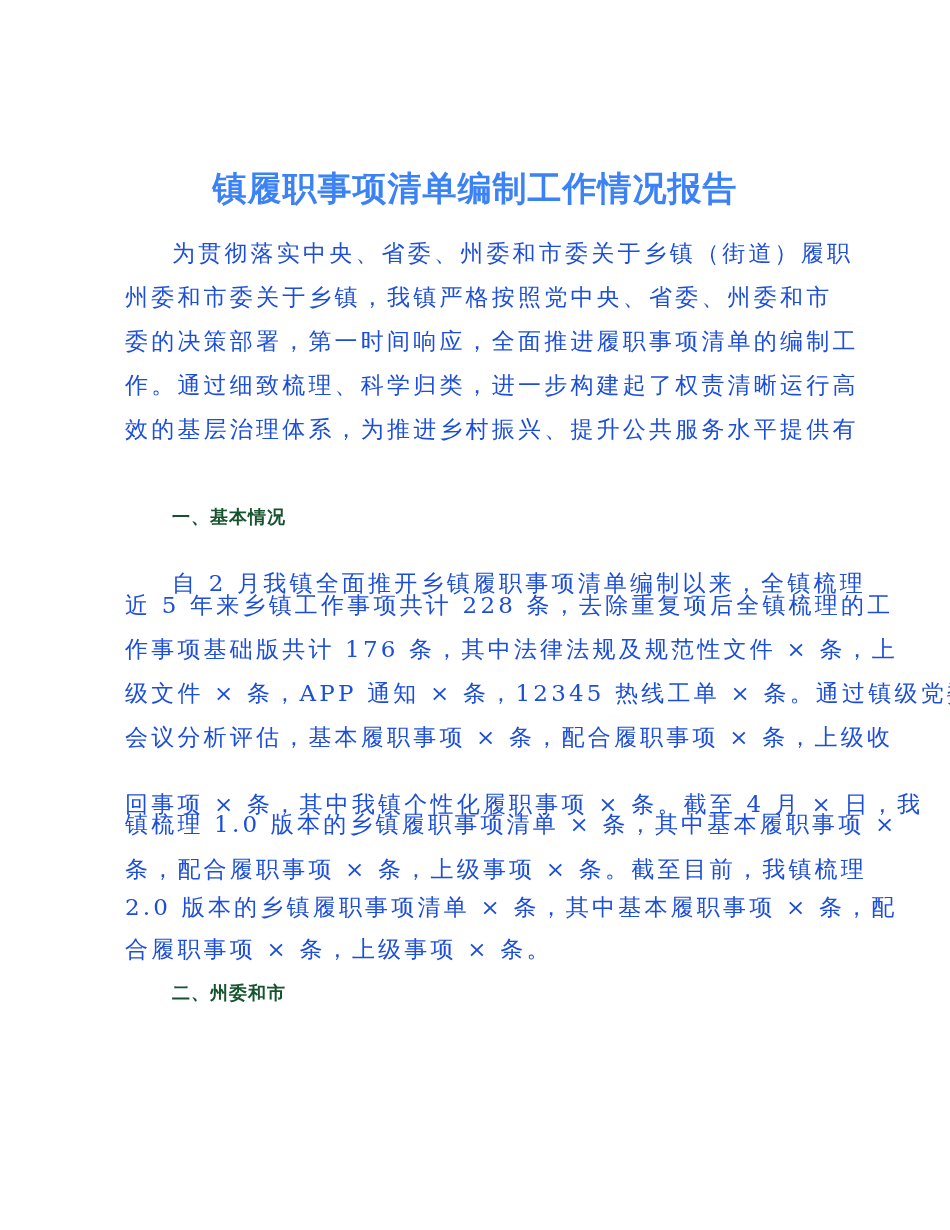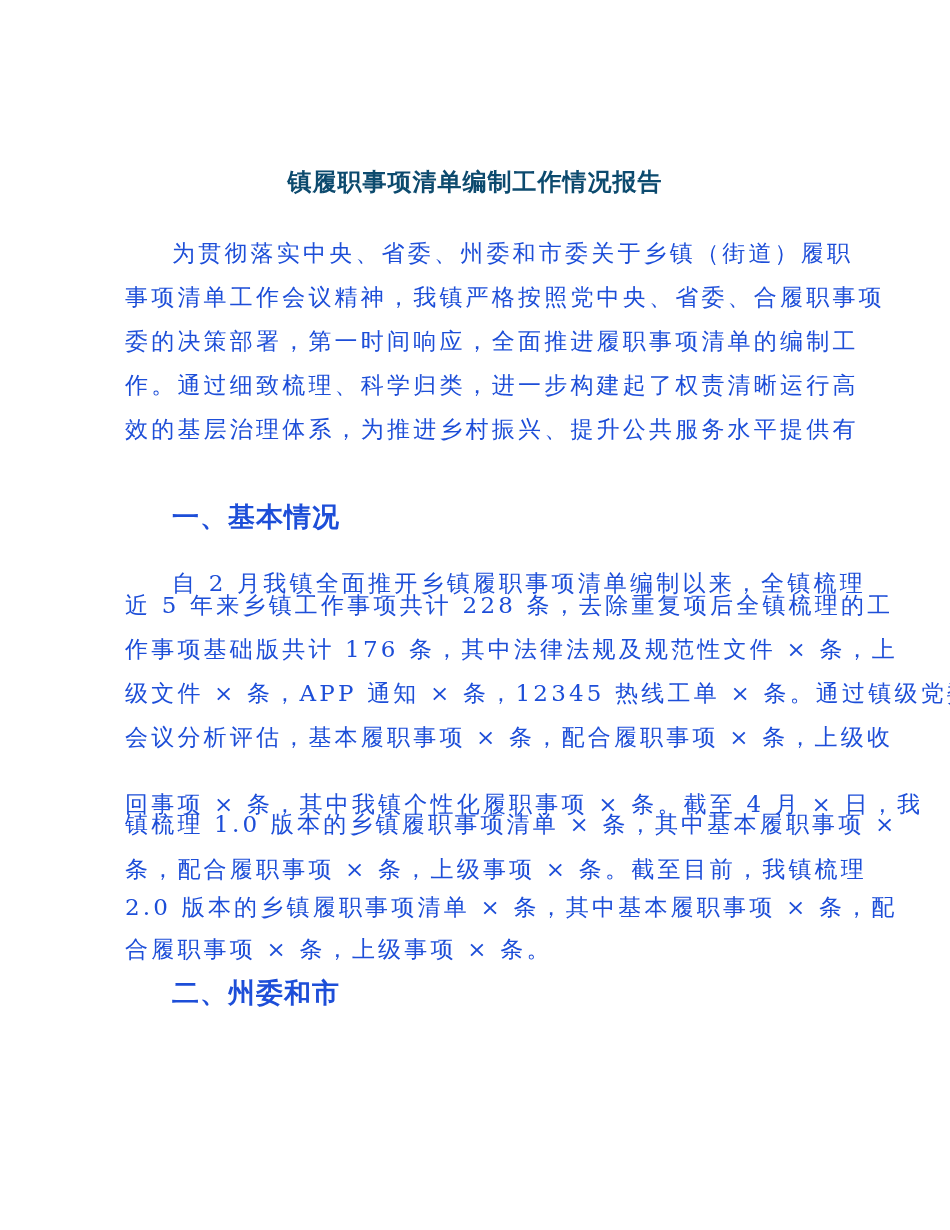--- a/index.html
+++ b/index.html
@@ -1,42 +1,42 @@
 <!DOCTYPE html>
 <html><head>
 <meta charset="utf-8">
 <style>
   html, body { margin: 0; padding: 0; background: #ffffff; }
   body { width: 950px; height: 1230px; position: relative; overflow: hidden; }
   .page { position: absolute; left: 0; top: 0; width: 950px; height: 1230px; background: #fff; }
   .title {
     position: absolute; left: 0; top: 166px; width: 950px; text-align: center;
     font-family: "DejaVu Serif", "Liberation Serif", serif;
-    font-weight: bold; font-size: 24px; color: #0c4a6e; letter-spacing: 1px;
+    font-weight: bold; font-size: 34px; color: #3b82f6; letter-spacing: 1px;
   }
   .line {
     position: absolute; left: 125px; width: 700px; white-space: nowrap;
     font-family: "DejaVu Serif", "Liberation Serif", serif;
     font-size: 23px; color: #1d4ed8; letter-spacing: 3.2px; line-height: 30px;
   }
   .indent { left: 172px; }
   .heading {
     position: absolute; left: 172px; white-space: nowrap;
     font-family: "DejaVu Sans", "Liberation Sans", sans-serif;
-    font-weight: bold; font-size: 27px; color: #1d4ed8; letter-spacing: 1px; line-height: 30px;
+    font-weight: bold; font-size: 18px; color: #14532d; letter-spacing: 1px; line-height: 30px;
   }
 </style>
 </head>
 <body>
 
 <div class="page">
   <div class="title">镇履职事项清单编制工作情况报告</div>
 
   <div class="line indent" style="top:238px">为贯彻落实中央、省委、州委和市委关于乡镇（街道）履职</div>
-  <div class="line" style="top:282px">事项清单工作会议精神，我镇严格按照党中央、省委、合履职事项</div>
+  <div class="line" style="top:282px">州委和市委关于乡镇，我镇严格按照党中央、省委、州委和市</div>
   <div class="line" style="top:326px">委的决策部署，第一时间响应，全面推进履职事项清单的编制工</div>
   <div class="line" style="top:370px">作。通过细致梳理、科学归类，进一步构建起了权责清晰运行高</div>
   <div class="line" style="top:414px">效的基层治理体系，为推进乡村振兴、提升公共服务水平提供有</div>
 
   <div class="heading" style="top:502px">一、基本情况</div>
 
   <div class="line indent" style="top:568px">自 2 月我镇全面推开乡镇履职事项清单编制以来，全镇梳理</div>
   <div class="line" style="top:590px">近 5 年来乡镇工作事项共计 228 条，去除重复项后全镇梳理的工</div>
   <div class="line" style="top:634px">作事项基础版共计 176 条，其中法律法规及规范性文件 × 条，上</div>
   <div class="line" style="top:678px">级文件 × 条，APP 通知 × 条，12345 热线工单 × 条。通过镇级党委</div>

